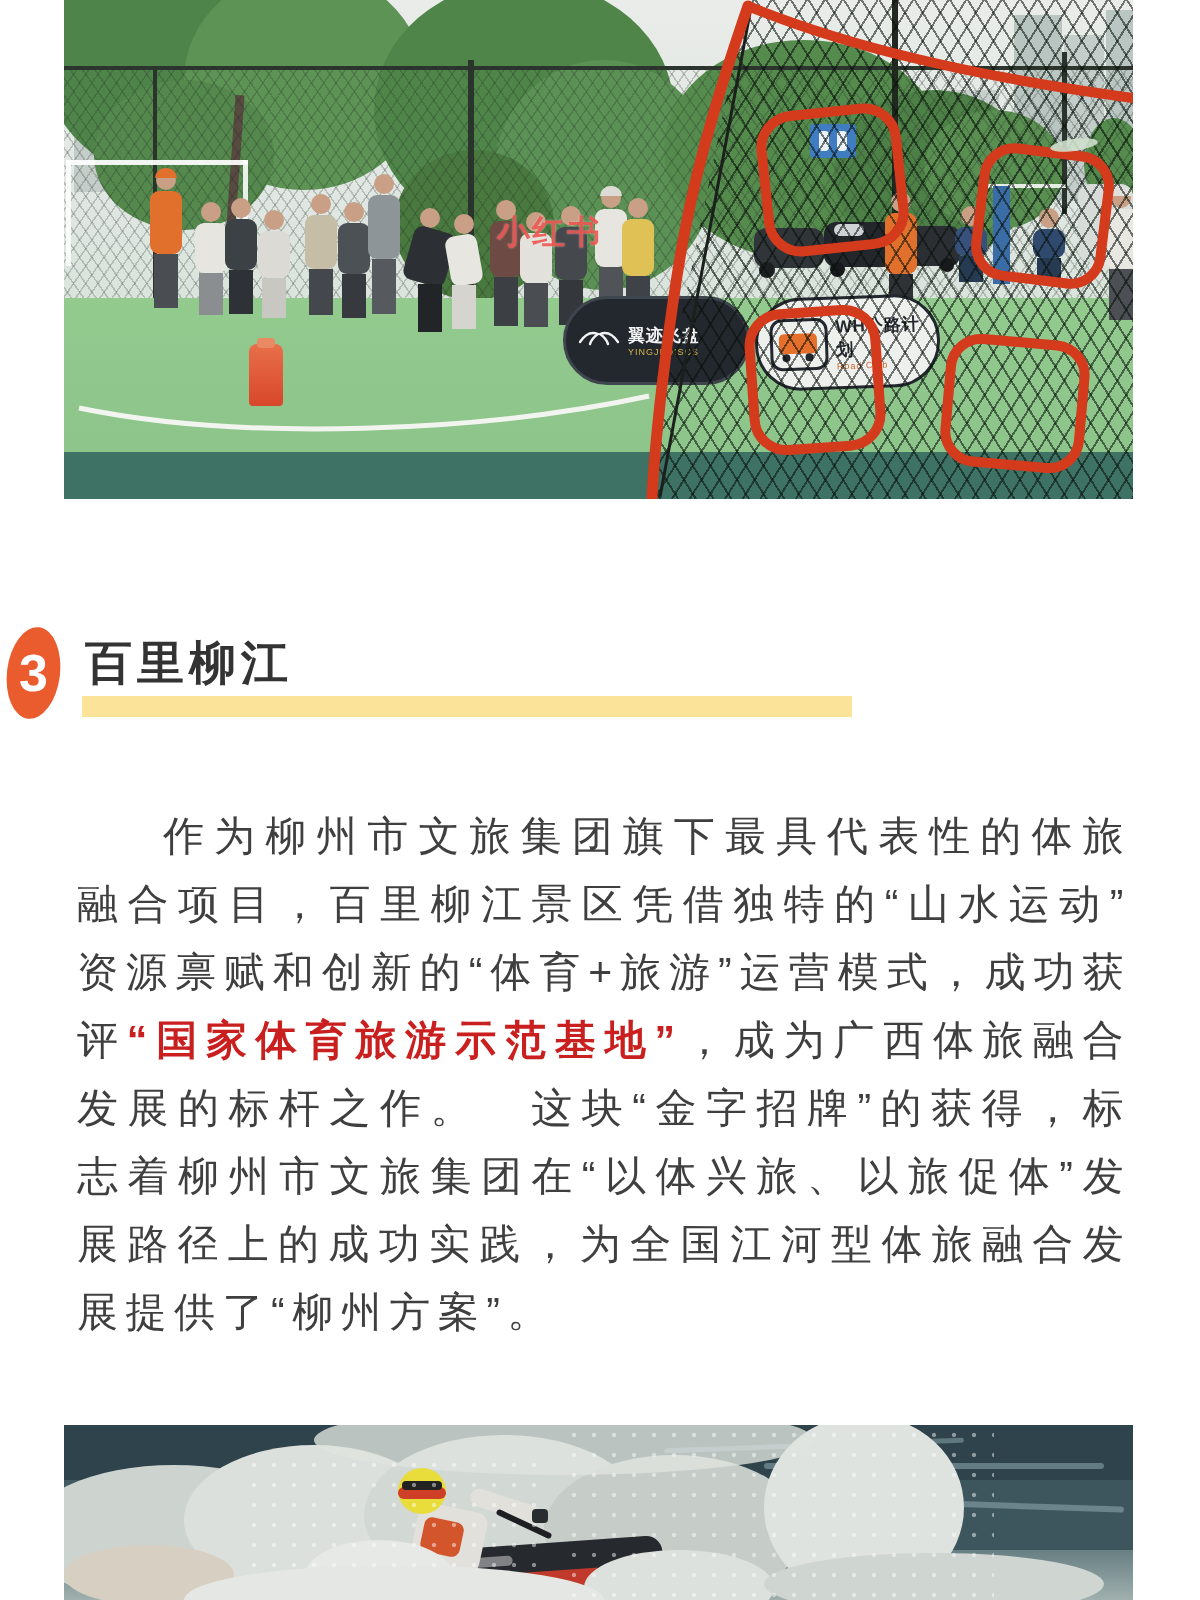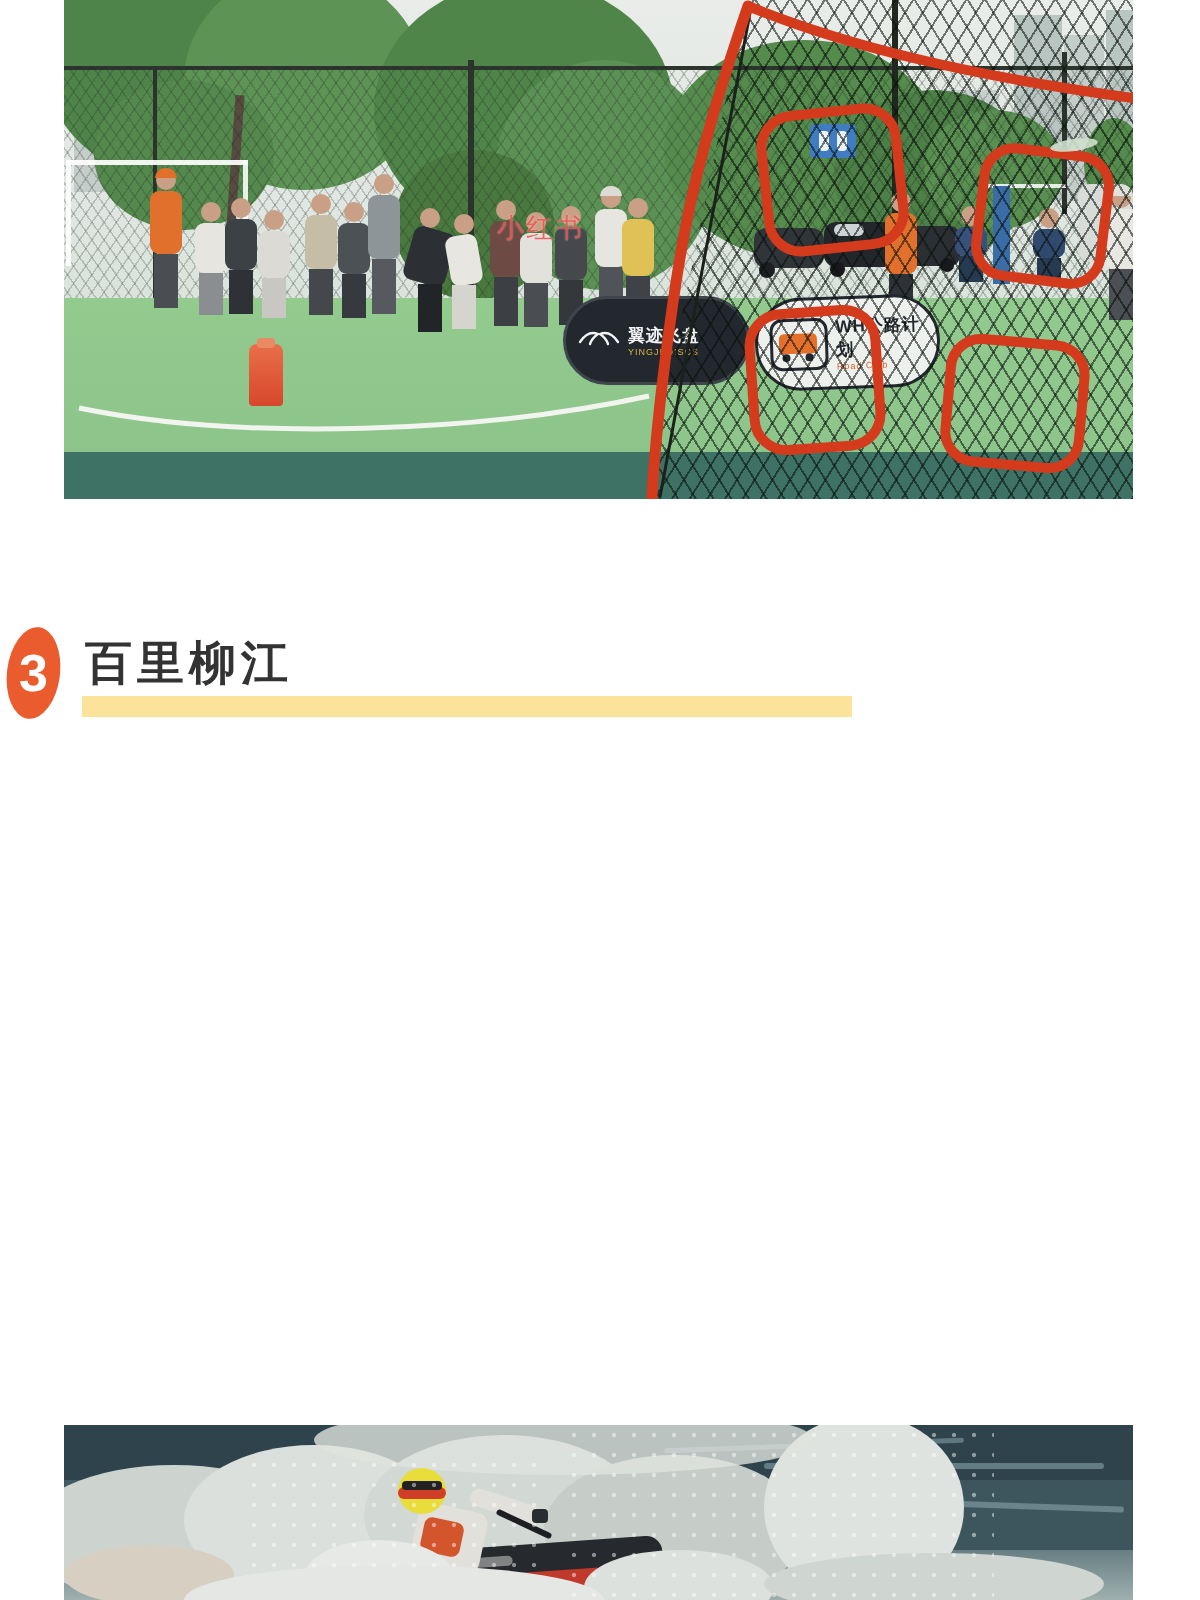--- a/index.html
+++ b/index.html
@@ -27,21 +27,21 @@
       repeating-linear-gradient(-58deg,rgba(8,16,10,.55) 0 2px,transparent 2px 15px);
       clip-path:polygon(24% 0,100% 0,100% 100%,4% 100%);}
   .person{position:absolute;}
   .person i{position:absolute;display:block;}
   .banner{position:absolute;display:flex;align-items:center;gap:8px;
           box-sizing:border-box;padding:10px 12px;}
   .banner-dark{background:#23272e;border:3px solid #3f454d;border-radius:46px;}
   .banner-light{background:#eef0ee;border:3px solid #23272e;border-radius:46px;}
   .banner .cn{font-weight:bold;font-size:17px;letter-spacing:1px;}
   .banner .en{font-size:9px;letter-spacing:1px;}
-  .wm{color:rgba(235,75,70,.85);font-weight:normal;font-size:27px;letter-spacing:2px;
+  .wm{color:rgba(235,75,70,.85);font-weight:bold;font-size:33px;letter-spacing:2px;
       text-shadow:0 0 2px rgba(255,255,255,.5);}
 
   
   .heading{position:absolute;left:0;top:625px;width:1200px;height:110px;}
   .num-badge{position:absolute;left:7px;top:2px;width:53px;height:92px;
       background:#ea5b2d;border-radius:50%;transform:rotate(7deg);
       display:flex;align-items:center;justify-content:center;}
   .num-badge span{color:#fff;font-size:52px;font-weight:800;transform:rotate(-7deg);}
   .title-row{position:absolute;left:85px;top:14px;display:flex;align-items:baseline;gap:28px;}
   .sec-title{font-size:47px;font-weight:900;color:#333;letter-spacing:5px;line-height:1;}
@@ -262,20 +262,21 @@
   <div class="heading">
     <div class="num-badge">
       <span>3</span>
     </div>
     <div class="underline"></div>
     <div class="title-row">
       <span class="sec-title">百里柳江</span>
     </div>
   </div>
 
+  <p class="body-text"><span>作为柳州市文旅集团旗下最具代表性的体旅融合项目，百里柳江景区凭借独特的“山水运动”资源禀赋和创新的“体育+旅游”运营模式，成功获评</span><strong class="hl" style="color:#c9201f">“国家体育旅游示范基地”</strong><span>，成为广西体旅融合发展的标杆之作。　这块“金字招牌”的获得，标志着柳州市文旅集团在“以体兴旅、以旅促体”发展路径上的成功实践，为全国江河型体旅融合发展提供了“柳州方案”。</span></p>
 
   <div class="photo photo-bottom">
     <div class="abs" style="left:0;top:0;width:100%;height:55px;background:#2f434c"></div>
     <div class="abs" style="left:600px;top:18px;width:300px;height:5px;background:#5f7880;border-radius:3px;transform:rotate(-2deg)"></div>
     <div class="abs" style="left:700px;top:38px;width:340px;height:6px;background:#637c84;border-radius:3px"></div>
     <div class="abs" style="left:620px;top:55px;width:449px;height:70px;background:#3d565e"></div>
     <div class="abs" style="left:850px;top:78px;width:210px;height:6px;background:#6b848b;border-radius:3px;transform:rotate(2deg)"></div>
 
     <div class="abs spray" style="left:-40px;top:40px;width:300px;height:140px;background:#cdd4d0"></div>
     <div class="abs spray" style="left:120px;top:20px;width:260px;height:150px;background:#dbe0dc"></div>

